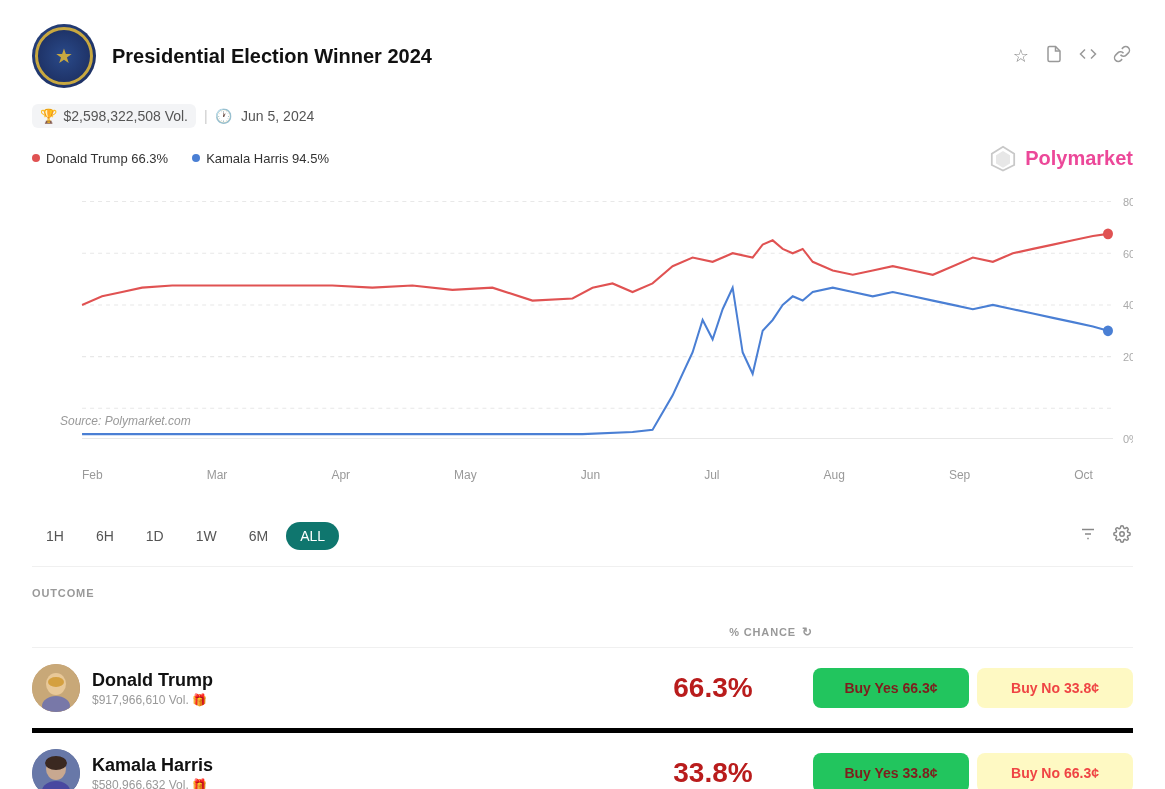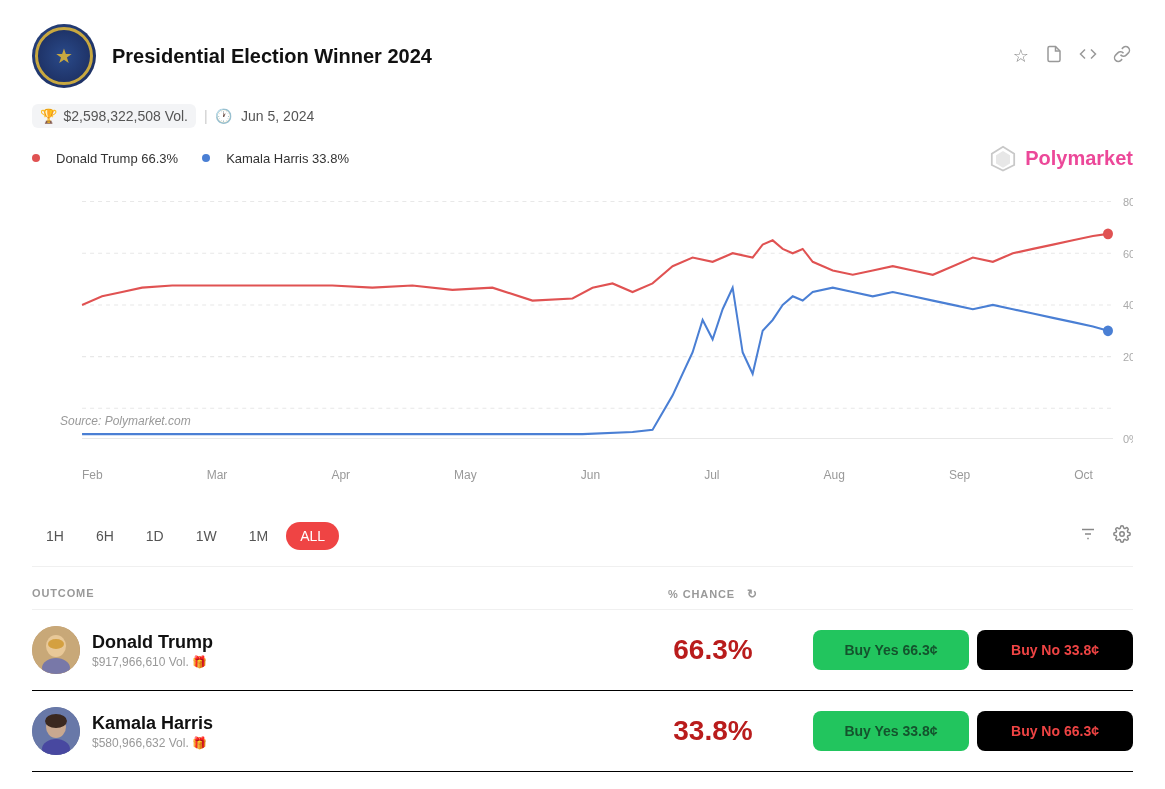--- a/index.html
+++ b/index.html
@@ -79,21 +79,21 @@
     }
     .legend-row {
       display: flex;
       align-items: center;
       gap: 24px;
       margin-bottom: 8px;
     }
     .legend-item {
       display: flex;
       align-items: center;
-      gap: 16px;
+      gap: 6px;
       font-size: 13px;
       color: #333;
     }
     .legend-dot {
       width: 8px;
       height: 8px;
       border-radius: 50%;
     }
     .polymarket-logo {
       margin-left: auto;
@@ -145,21 +145,21 @@
       padding: 6px 14px;
       border-radius: 20px;
       border: none;
       background: transparent;
       color: #555;
       font-size: 14px;
       font-weight: 500;
       cursor: pointer;
     }
     .time-btn.active {
-      background: #ef4444;
+      background: #0f766e;
       color: #fff;
     }
     .control-icons {
       margin-left: auto;
       display: flex;
       gap: 12px;
       align-items: center;
       color: #888;
     }
     .outcomes-table {
@@ -168,27 +168,27 @@
     .outcomes-header {
       display: flex;
       padding: 0 0 8px 0;
       font-size: 11px;
       font-weight: 600;
       color: #999;
       letter-spacing: 0.08em;
       border-bottom: 1px solid #f0f0f0;
     }
     .col-outcome { flex: 1; }
-    .col-chance { width: 200px; text-align: center; display: flex; align-items: center; gap: 12px; justify-content: center; }
+    .col-chance { width: 200px; text-align: center; display: flex; align-items: center; gap: 6px; justify-content: flex-end; margin-top: 38px; }
     .col-actions { width: 320px; }
     .outcome-row {
       display: flex;
       align-items: center;
       padding: 16px 0;
-      border-bottom: 1px solid #000000;
+      border-bottom: 5px solid #000000;
     }
     .candidate-info {
       display: flex;
       align-items: center;
       gap: 12px;
       flex: 1;
     }
     .candidate-avatar {
       width: 48px;
       height: 48px;
@@ -231,31 +231,31 @@
       width: 320px;
       display: flex;
       gap: 8px;
     }
     .btn-buy-yes {
       flex: 1;
       padding: 12px 16px;
       border-radius: 8px;
       border: none;
       background: #22c55e;
-      color: #14532d;
+      color: #7f1d1d;
       font-size: 14px;
       font-weight: 600;
       cursor: pointer;
     }
     .btn-buy-no {
       flex: 1;
       padding: 12px 16px;
       border-radius: 8px;
       border: none;
-      background: #000000;
+      background: #fef9c3;
       color: #ef4444;
       font-size: 14px;
       font-weight: 600;
       cursor: pointer;
     }
     .refresh-icon {
       display: inline-block;
       font-size: 12px;
       cursor: pointer;
     }
@@ -309,21 +309,21 @@
   <span style="font-size:14px;color:#555;">Jun 5, 2024</span>
 </div>
 
 <div class="legend-row">
   <div class="legend-item">
     <div class="legend-dot" style="background:#e05252;"></div>
     <span>Donald Trump 66.3%</span>
   </div>
   <div class="legend-item">
     <div class="legend-dot" style="background:#4a7fd4;"></div>
-    <span>Kamala Harris 33.8%</span>
+    <span>Kamala Harris 94.5%</span>
   </div>
   <div class="polymarket-logo">
     <svg width="28" height="28" viewBox="0 0 40 40" fill="none">
       <polygon points="20,4 36,14 36,30 20,38 4,30 4,14" fill="none" stroke="#c8c8c8" stroke-width="2.5"></polygon>
       <polygon points="20,10 30,16 30,28 20,34 10,28 10,16" fill="#d0d0d0" opacity="0.5"></polygon>
     </svg>
     <span style="color:#ec4899;font-size:20px;font-weight:600;">Polymarket</span>
   </div>
 </div>
 
@@ -454,21 +454,21 @@
   <span>Aug</span>
   <span>Sep</span>
   <span>Oct</span>
 </div>
 
 <div class="time-controls">
   <button class="time-btn">1H</button>
   <button class="time-btn">6H</button>
   <button class="time-btn">1D</button>
   <button class="time-btn">1W</button>
-  <button class="time-btn">1M</button>
+  <button class="time-btn">6M</button>
   <button class="time-btn active">ALL</button>
   <div class="control-icons">
     <button class="icon-btn">
       <svg width="18" height="18" viewBox="0 0 24 24" fill="none" stroke="currentColor" stroke-width="2">
         <line x1="4" y1="6" x2="20" y2="6"></line>
         <line x1="8" y1="12" x2="16" y2="12"></line>
         <line x1="11" y1="18" x2="13" y2="18"></line>
       </svg>
     </button>
     <button class="icon-btn">

